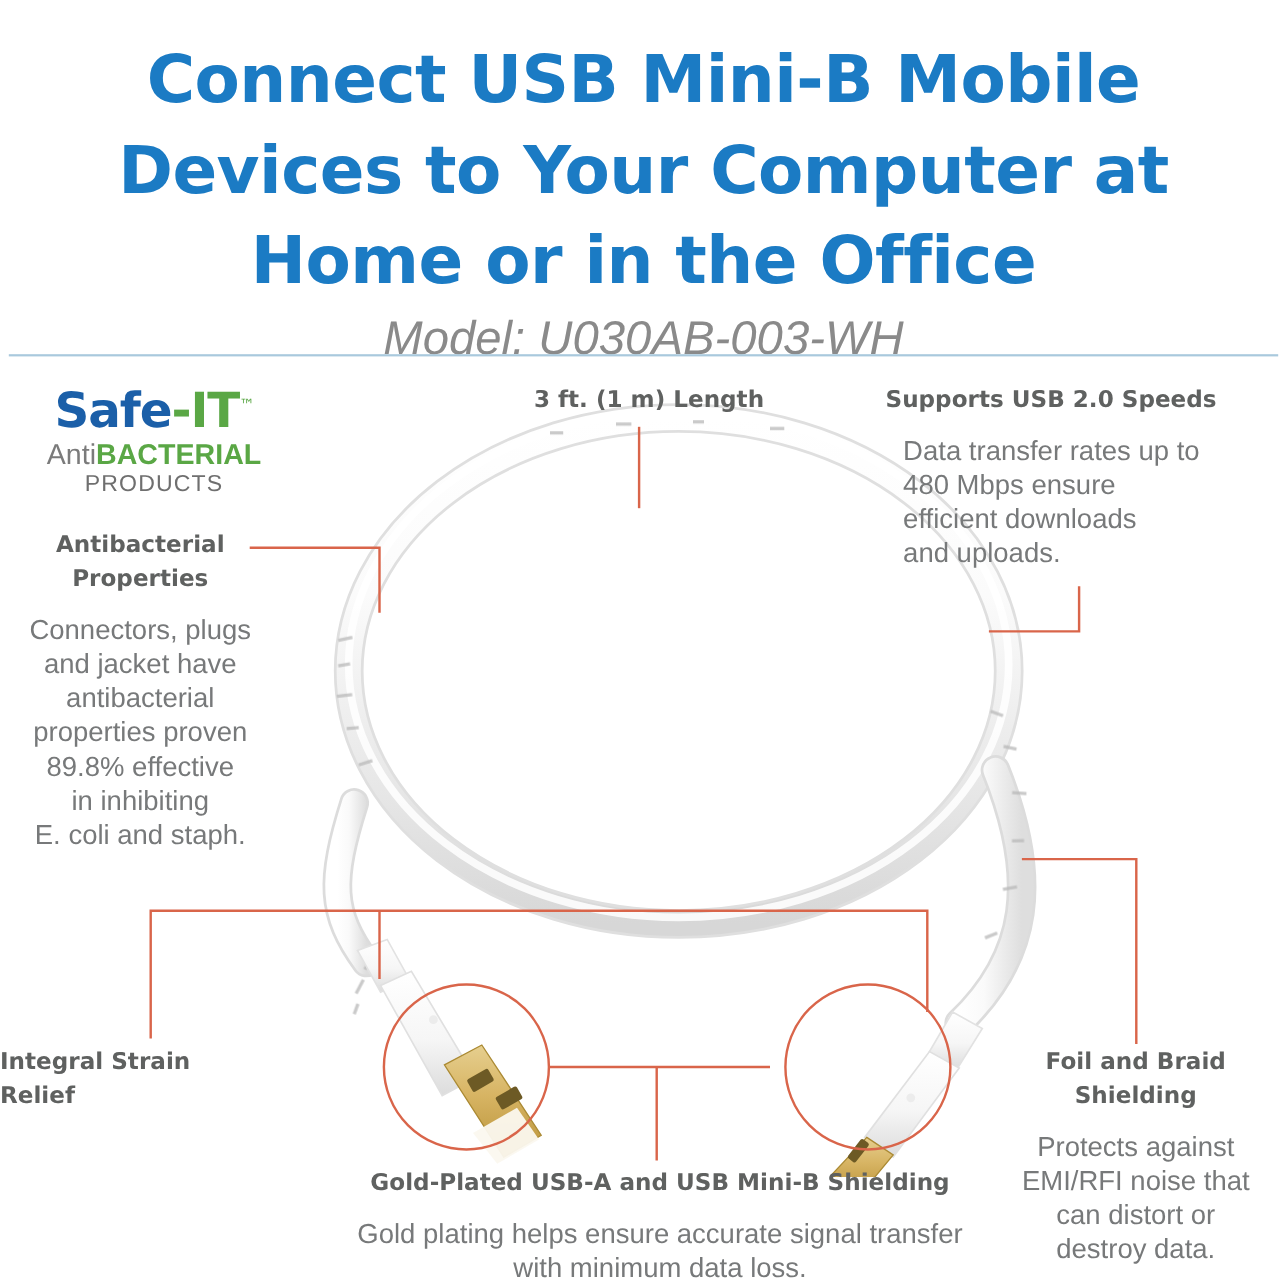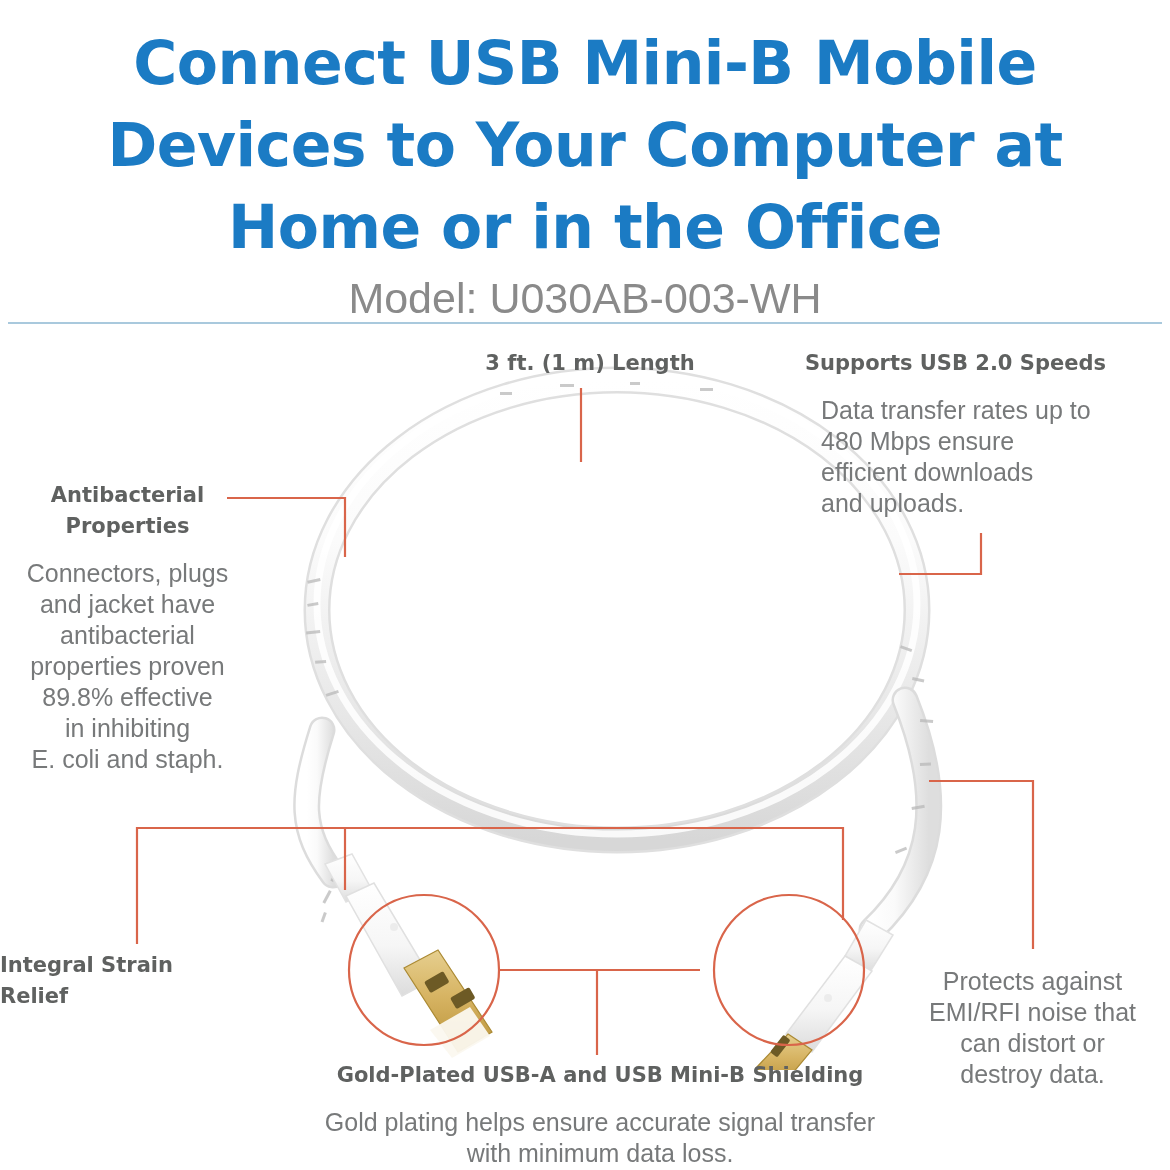--- a/index.html
+++ b/index.html
@@ -21,37 +21,38 @@
   
   #header {
     position: absolute;
     left: 0; top: 0;
     width: 1170px;
     height: 324px;
     text-align: center;
   }
   #headline {
     margin: 0;
-    padding-top: 22px;
+    padding-top: 32px;
     color: #1b7bc4;
     font-family: "DejaVu Sans", sans-serif;
     font-weight: bold;
     font-size: 60px;
     line-height: 82px;
     letter-spacing: -0.5px;
     white-space: pre-line;
   }
   #model {
     margin: 0;
     padding-top: 6px;
     color: #8a8a8a;
     font-family: "Liberation Sans", sans-serif;
     font-weight: normal;
     font-size: 43px;
     line-height: 48px;
+    font-style: italic;
   }
   #header-rule {
     position: absolute;
     left: 8px;
     top: 322px;
     width: 1154px;
     height: 2px;
     background: #a9c9dd;
   }
 
@@ -249,20 +250,29 @@
       <line x1="345" y1="828" x2="345" y2="890"></line>
 
       <line x1="500" y1="970" x2="700" y2="970"></line>
       <line x1="597" y1="970" x2="597" y2="1055"></line>
 
       <circle cx="424" cy="970" r="75"></circle>
       <circle cx="789" cy="970" r="75"></circle>
     </g>
   </svg>
 
+  <div id="safeit-logo">
+    <div class="logo-row1">
+      <span class="logo-safe">Safe</span><span class="logo-it">-IT</span><span class="logo-tm">™</span>
+    </div>
+    <div class="logo-row2">
+      <span class="logo-anti">Anti</span><span class="logo-bacterial">BACTERIAL</span>
+    </div>
+    <div class="logo-row3">PRODUCTS</div>
+  </div>
 
   <div class="callout" id="callout-length">
     <p class="c-title">3 ft. (1 m) Length</p>
   </div>
 
   <div class="callout" id="callout-usb20">
     <p class="c-title">Supports USB 2.0 Speeds</p>
     <p class="c-body">Data transfer rates up to
 480 Mbps ensure
 efficient downloads
@@ -286,19 +296,21 @@
 Relief</p>
   </div>
 
   <div class="callout" id="callout-gold">
     <p class="c-title">Gold-Plated USB-A and USB Mini-B Shielding</p>
     <p class="c-body">Gold plating helps ensure accurate signal transfer
 with minimum data loss.</p>
   </div>
 
   <div class="callout" id="callout-shield">
+    <p class="c-title">Foil and Braid
+Shielding</p>
     <p class="c-body">Protects against
 EMI/RFI noise that
 can distort or
 destroy data.</p>
   </div>
 
 </div>
 
 </body></html>

